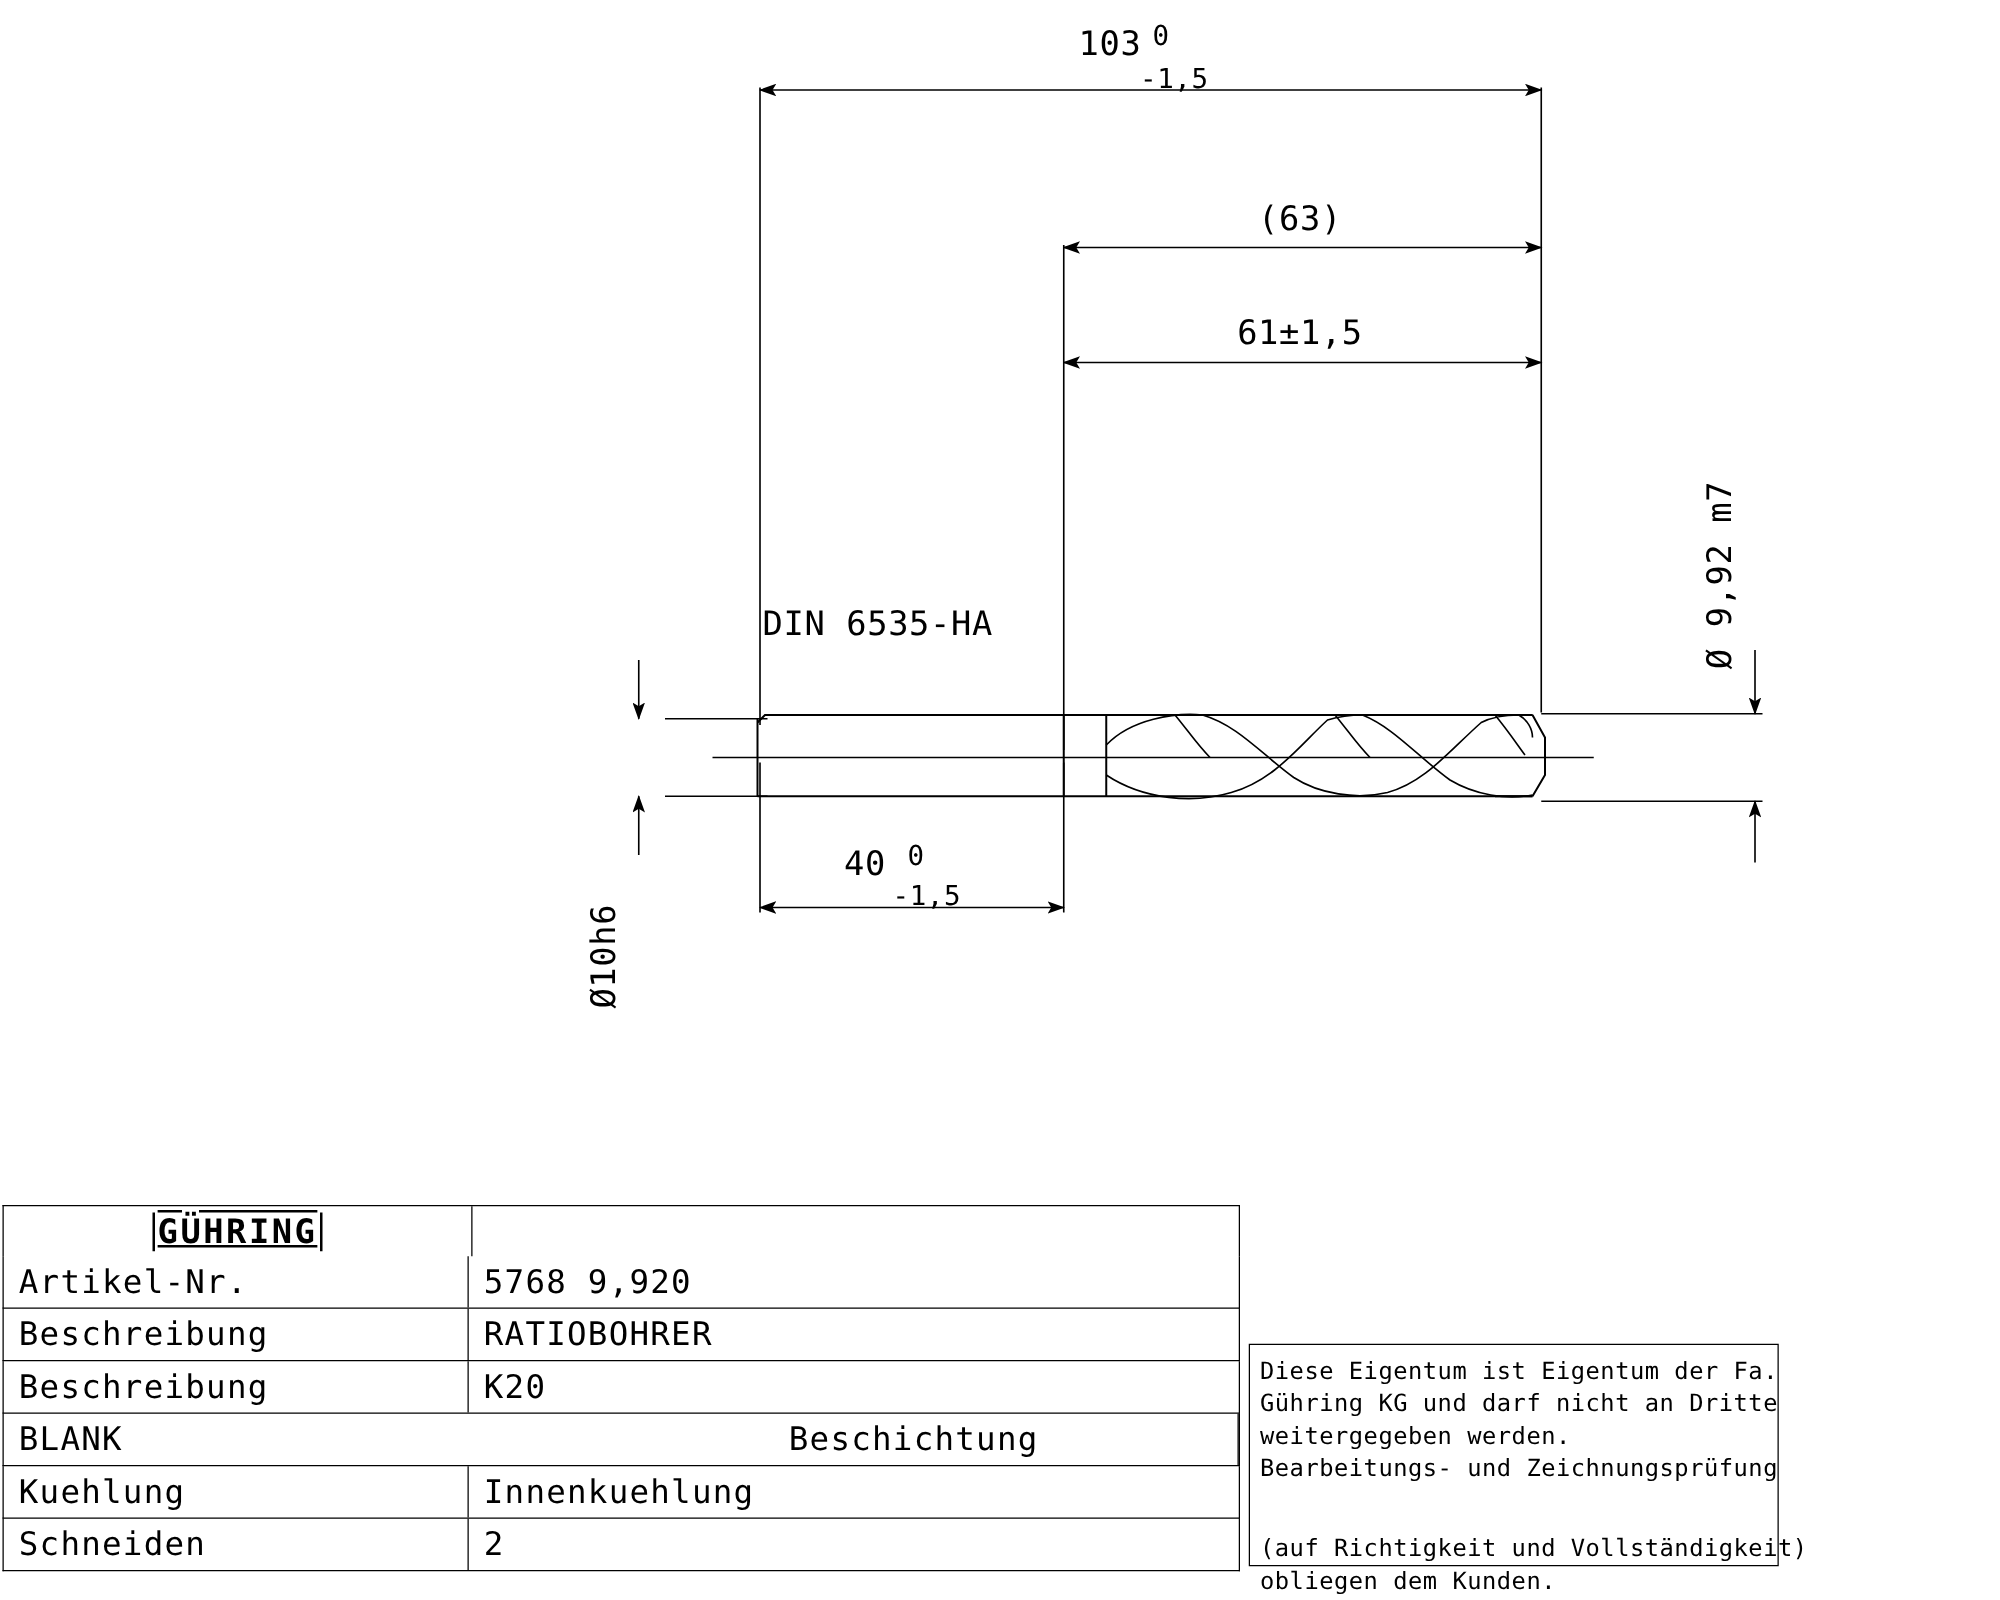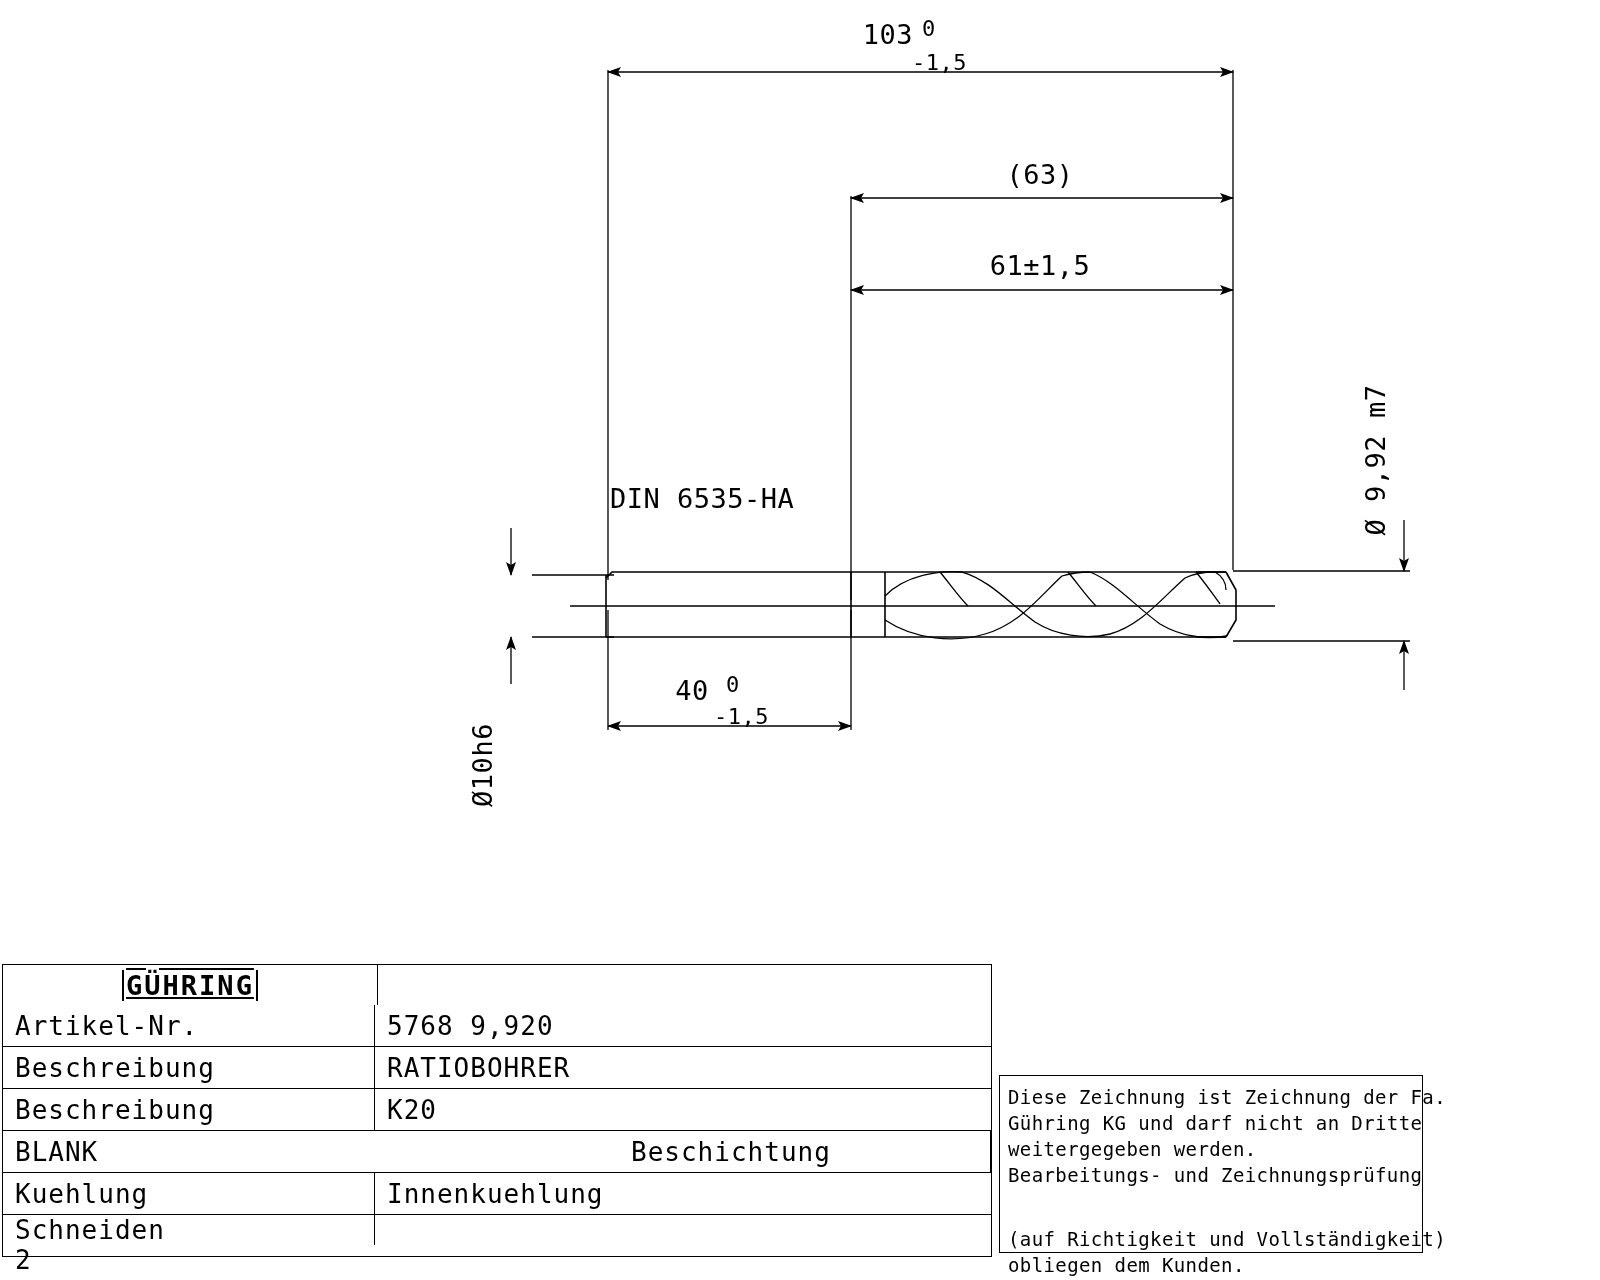--- a/index.html
+++ b/index.html
@@ -161,30 +161,30 @@
           <div class="table-text" style="flex: 1 1 0%; display: flex; align-items: center; padding-left: 12px; box-sizing: border-box;">K20</div>
         </div>
         <div style="display: flex; height: 41px; border-right: 1.6px solid rgb(0, 0, 0); border-bottom: 1.6px solid rgb(0, 0, 0); border-left: 1.6px solid rgb(0, 0, 0); border-image: initial; border-top: none;">
           <div class="table-text" style="flex: 1 1 0%; display: flex; align-items: center; padding-left: 12px; box-sizing: border-box;">BLANK</div>
           <div class="table-text" style="width: 372px; border-right: 1.6px solid rgb(0, 0, 0); display: flex; align-items: center; padding-left: 12px; box-sizing: border-box;">Beschichtung</div>
         </div>
         <div style="display: flex; height: 41px; border-right: 1.6px solid rgb(0, 0, 0); border-bottom: 1.6px solid rgb(0, 0, 0); border-left: 1.6px solid rgb(0, 0, 0); border-image: initial; border-top: none;">
           <div class="table-text" style="width: 372px; border-right: 1.6px solid rgb(0, 0, 0); display: flex; align-items: center; padding-left: 12px; box-sizing: border-box;">Kuehlung</div>
           <div class="table-text" style="flex: 1 1 0%; display: flex; align-items: center; padding-left: 12px; box-sizing: border-box;">Innenkuehlung</div>
         </div>
-        <div style="display: flex; height: 41px; border-right: 1.6px solid rgb(0, 0, 0); border-bottom: 1.6px solid rgb(0, 0, 0); border-left: 1.6px solid rgb(0, 0, 0); border-image: initial; border-top: none; flex-direction: column;">
+        <div style="display: flex; height: 41px; border-right: 1.6px solid rgb(0, 0, 0); border-bottom: 1.6px solid rgb(0, 0, 0); border-left: 1.6px solid rgb(0, 0, 0); border-image: initial; border-top: none;">
           <div class="table-text" style="width: 372px; border-right: 1.6px solid rgb(0, 0, 0); display: flex; align-items: center; padding-left: 12px; box-sizing: border-box;">Schneiden</div>
           <div class="table-text" style="flex: 1 1 0%; display: flex; align-items: center; padding-left: 12px; box-sizing: border-box;">2</div>
         </div>
       </div>
   </div>
 
   <div style="position:absolute; left:999px; top:1075px; width:424px; height:178px; border:1.8px solid #000; box-sizing:border-box; padding:8px 6px 0 8px;">
     <div id="legal-lines">
-        <div class="legal-text" style="line-height: 26px; white-space: nowrap;">Diese Zeichnung ist Zeichnung der Fa.</div>
+        <div class="legal-text" style="line-height: 26px; white-space: nowrap;">Diese Eigentum ist Eigentum der Fa.</div>
         <div class="legal-text" style="line-height: 26px; white-space: nowrap;">Gühring KG und darf nicht an Dritte</div>
         <div class="legal-text" style="line-height: 26px; white-space: nowrap;">weitergegeben werden.</div>
         <div class="legal-text" style="line-height: 26px; white-space: nowrap;">Bearbeitungs- und Zeichnungsprüfung</div>
         <div class="legal-text" style="line-height: 26px; white-space: nowrap; margin-top: 38px;">(auf Richtigkeit und Vollständigkeit)</div>
         <div class="legal-text" style="line-height: 26px; white-space: nowrap;">obliegen dem Kunden.</div>
       </div>
   </div>
 
 </div>
 

